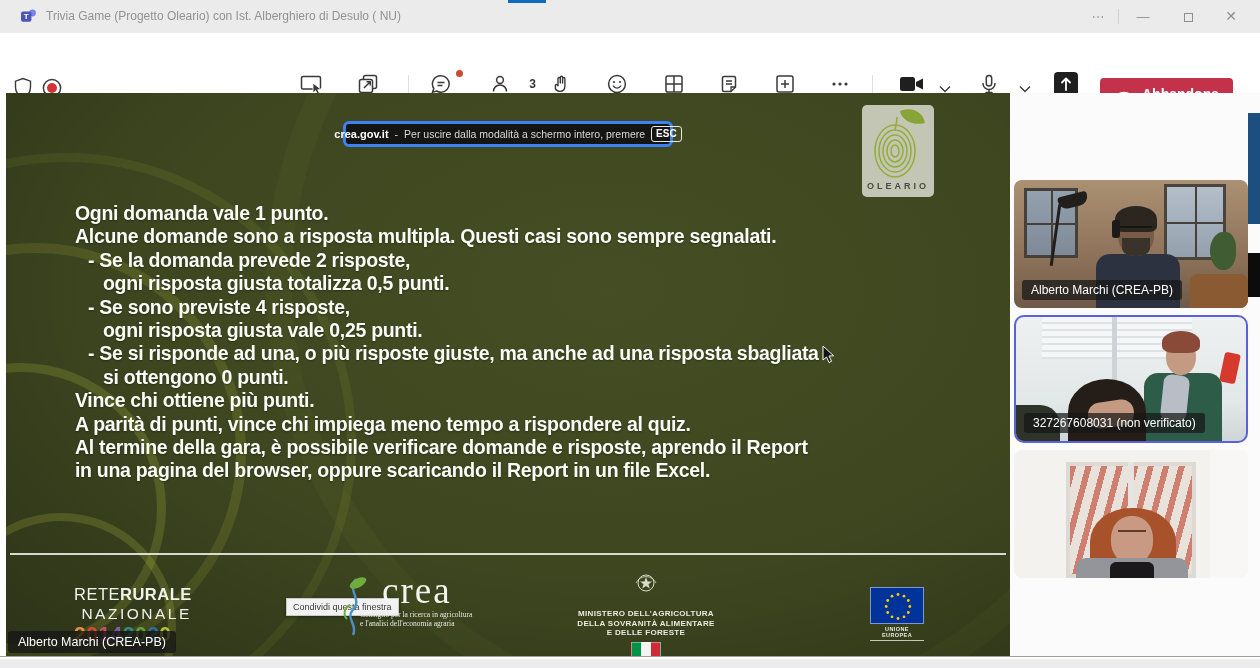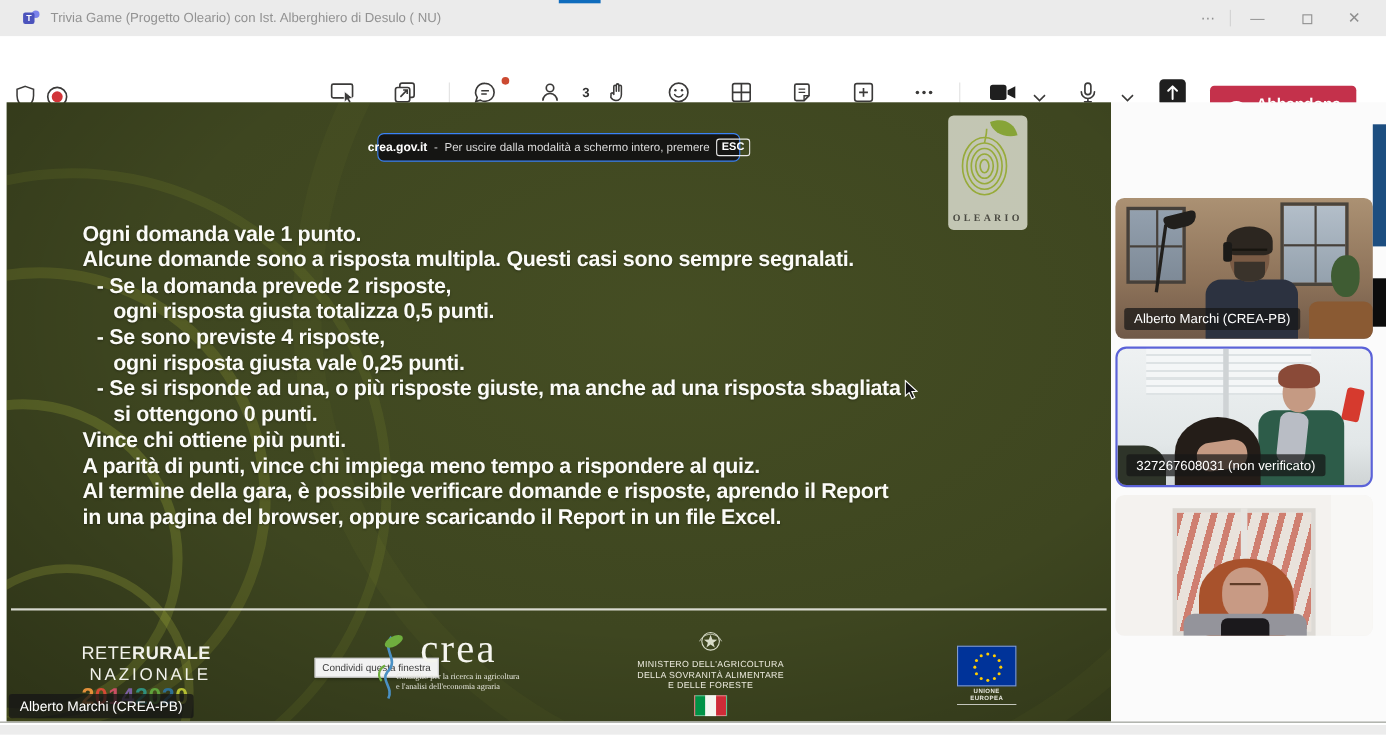--- a/index.html
+++ b/index.html
@@ -36,25 +36,25 @@
   
   .screen { position:absolute; left:6px; top:93px; width:1004px; height:563px; background:var(--slide-bg,#3e4620); overflow:hidden; }
   .screen .vignette { position:absolute; inset:0; background:radial-gradient(ellipse at 60% 35%, rgba(90,100,45,.25) 0%, rgba(0,0,0,0) 55%, rgba(0,0,0,.28) 100%); pointer-events:none; }
   .arc { position:absolute; border-radius:50%; pointer-events:none; }
   .arc1 { left:-180px; top:150px; width:420px; height:420px; border:10px solid rgba(190,205,60,.16); }
   .arc2 { left:-230px; top:60px; width:580px; height:580px; border:9px solid rgba(190,205,60,.10); }
   .arc3 { left:-130px; top:270px; width:290px; height:290px; border:9px solid rgba(205,220,70,.20); }
   .arc4 { left:-60px; top:420px; width:230px; height:230px; border:8px solid rgba(210,225,75,.22); }
   .arc5 { left:260px; top:-260px; width:900px; height:900px; border:26px solid rgba(150,170,50,.06); }
 
-  .fsbar { position:absolute; left:337px; top:28px; width:330px; height:26px; background:rgba(18,18,18,.94); border:1px solid #3b82f6; border-radius:6px; display:flex; align-items:center; justify-content:center; gap:6px; font-size:10.5px; color:#d9d9d9; white-space:nowrap; }
+  .fsbar { position:absolute; left:337px; top:28px; width:330px; height:26px; background:rgba(18,18,18,.94); border:3px solid #3b82f6; border-radius:6px; display:flex; align-items:center; justify-content:center; gap:6px; font-size:10.5px; color:#d9d9d9; white-space:nowrap; }
   .fsbar .site { font-weight:bold; color:#fff; font-size:11px; }
   .esckey { border:1.5px solid #e8e8e8; border-radius:3px; padding:0 4px; font-size:10px; font-weight:bold; color:#fff; line-height:14px; }
 
-  .oleario { position:absolute; left:856px; top:12px; width:72px; height:104px; background:rgba(225,226,212,.82); border-radius:5px; text-align:center;font-family:Liberation Serif, serif; }
+  .oleario { position:absolute; left:856px; top:12px; width:72px; height:92px; background:rgba(225,226,212,.82); border-radius:5px; text-align:center; }
   .oleario .word { position:absolute; left:0; right:0; bottom:6px; font-size:9px; font-weight:bold; letter-spacing:3px; color:#4a4a42; }
 
   .slide-text { position:absolute; left:69px; top:109px; color:#fbfbf7; font-weight:bold; font-size:19.5px; letter-spacing:-0.3px; line-height:23.4px; text-shadow:0 1px 2px rgba(0,0,0,.35); }
   .ln { white-space:nowrap; }
   .ln.bullet { padding-left:13px; }
   .ln.cont { padding-left:28px; }
 
   .footer-line { position:absolute; left:4px; top:460px; width:996px; height:2px; background:rgba(245,245,240,.85); }
 
   
@@ -64,21 +64,21 @@
   .rete .r2 { font-size:15.5px; letter-spacing:2.5px; margin-top:1px;text-align:right; }
   .rete .digits { font-size:21px; font-weight:bold; letter-spacing:.5px; margin-top:0; line-height:21px; }
 
   .tooltip { position:absolute; left:280px; top:505px; background:#f2f2f2; border:1px solid #c9c9c9; color:#3b3b3b; font-size:9px; padding:3px 6px; white-space:nowrap; box-shadow:0 1px 3px rgba(0,0,0,.4); }
 
   .crea-logo { position:absolute; left:322px; top:482px; width:160px; height:62px; }
   .crea-name { position:absolute; left:54px; top:-2px; font-family:"Liberation Serif",serif; font-size:37px; color:#f5f5ef; letter-spacing:2px; line-height:36px; }
   .crea-tag { position:absolute; left:32px; top:36px; font-family:"Liberation Serif",serif; font-size:7.5px; color:#e9e9e0; line-height:8.5px; white-space:nowrap; }
 
   .ministero { position:absolute; left:554px; top:477px; width:172px; text-align:center; color:#eceade; }
-  .ministero .mtext { font-size:8px; font-weight:normal; letter-spacing:.3px; line-height:9.5px; margin-top:3px; }
+  .ministero .mtext { font-size:8px; font-weight:bold; letter-spacing:.3px; line-height:9.5px; margin-top:13px; }
   .itflag { display:inline-block; margin-top:4px; width:30px; height:19px; background:linear-gradient(90deg,#009246 0 33.3%,#f4f5f0 33.3% 66.6%,#ce2b37 66.6% 100%); border:1px solid rgba(255,255,255,.4); }
 
   .euflag { position:absolute; left:864px; top:494px; width:54px; text-align:center; }
   .euflag .flagbox { width:54px; height:37px; background:var(--eu-blue,#003399); border:1px solid rgba(255,255,255,.5); position:relative; }
   .euflag .eulabel { margin-top:2px; font-size:5.5px; font-weight:bold; color:#e9e9e0; letter-spacing:.4px; border-bottom:1px solid rgba(255,255,255,.7); padding-bottom:2px; }
 
   .presenter { position:absolute; left:2px; top:538px; background:rgba(22,22,22,.78); color:#fff; font-size:12.5px; padding:4px 10px; border-radius:3px; white-space:nowrap; }
 
   .cursor { position:absolute; left:816px; top:252px; }
 

